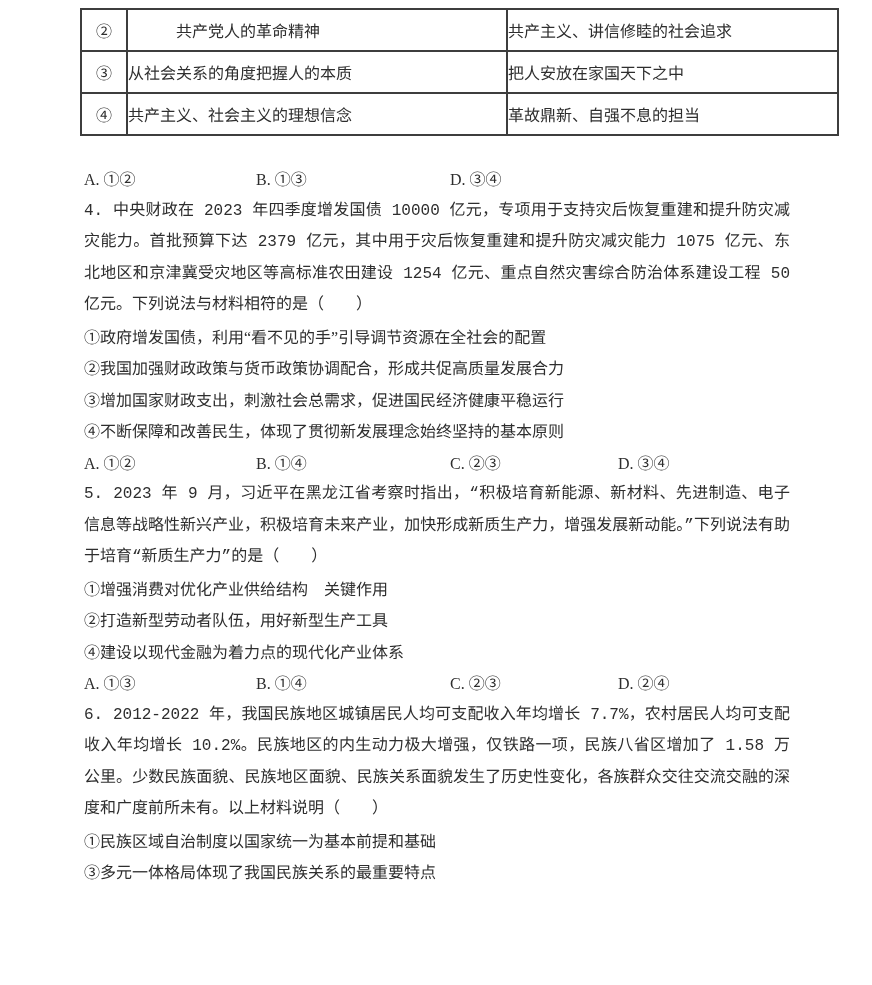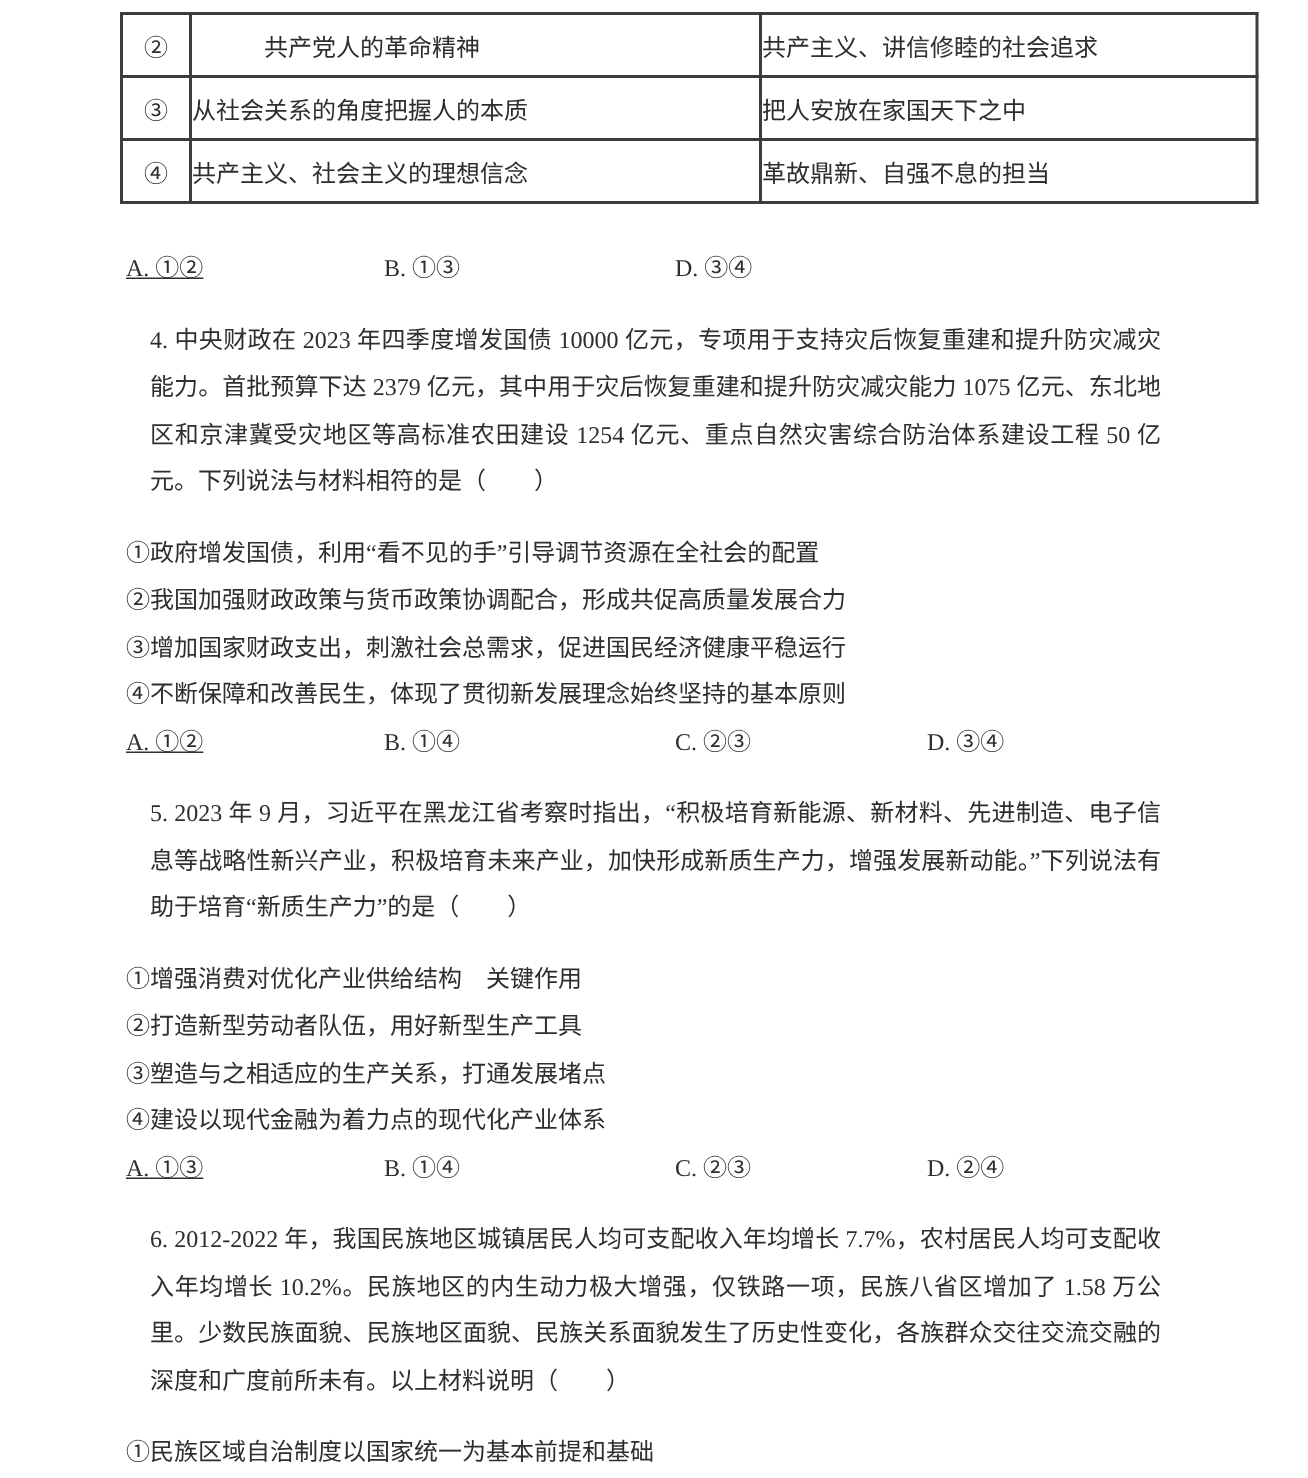--- a/index.html
+++ b/index.html
@@ -33,29 +33,30 @@
   td.c-num   { width: 44px;  text-align: center; }
   td.c-left  { width: 330px; padding-left: 20px; }
   td.c-right { width: 329px; padding-left: 14px; }
   
   .sep { height: 28px; }
   .opts {
     display: flex;
     line-height: 31.5px;
     white-space: pre;
   }
-  .opt-a { width: 172px; text-decoration: underline; }
+  .opt-a { width: 172px; }
   .opt-b { width: 194px; }
   .opt-c { width: 168px; }
   .opt-d { flex: 1; }
   .stem {
-    margin: 16px;
+    margin: 0;
     line-height: 31.5px;
     text-align: justify;
     white-space: pre-wrap;
+    font-family: Liberation Mono, monospace;
   }
   .item {
     line-height: 31.5px;
     white-space: pre-wrap;
   }
 </style>
 </head>
 <body style="background: rgb(255, 255, 255); color: rgb(46, 46, 46);">
 
 <div class="page">
@@ -96,21 +97,20 @@
   <div class="opts">
     <span class="opt-a">A. ①②</span>
     <span class="opt-b">B. ①④</span>
     <span class="opt-c">C. ②③</span>
     <span class="opt-d">D. ③④</span>
   </div>
 
   <p class="stem">5. 2023 年 9 月，习近平在黑龙江省考察时指出，“积极培育新能源、新材料、先进制造、电子信息等战略性新兴产业，积极培育未来产业，加快形成新质生产力，增强发展新动能。”下列说法有助于培育“新质生产力”的是（　　）</p>
   <div class="item">①增强消费对优化产业供给结构　关键作用</div>
   <div class="item">②打造新型劳动者队伍，用好新型生产工具</div>
-  <div class="item">③塑造与之相适应的生产关系，打通发展堵点</div>
   <div class="item">④建设以现代金融为着力点的现代化产业体系</div>
   <div class="opts">
     <span class="opt-a">A. ①③</span>
     <span class="opt-b">B. ①④</span>
     <span class="opt-c">C. ②③</span>
     <span class="opt-d">D. ②④</span>
   </div>
 
   <p class="stem">6. 2012-2022 年，我国民族地区城镇居民人均可支配收入年均增长 7.7%，农村居民人均可支配收入年均增长 10.2%。民族地区的内生动力极大增强，仅铁路一项，民族八省区增加了 1.58 万公里。少数民族面貌、民族地区面貌、民族关系面貌发生了历史性变化，各族群众交往交流交融的深度和广度前所未有。以上材料说明（　　）</p>
   <div class="item">①民族区域自治制度以国家统一为基本前提和基础</div>

